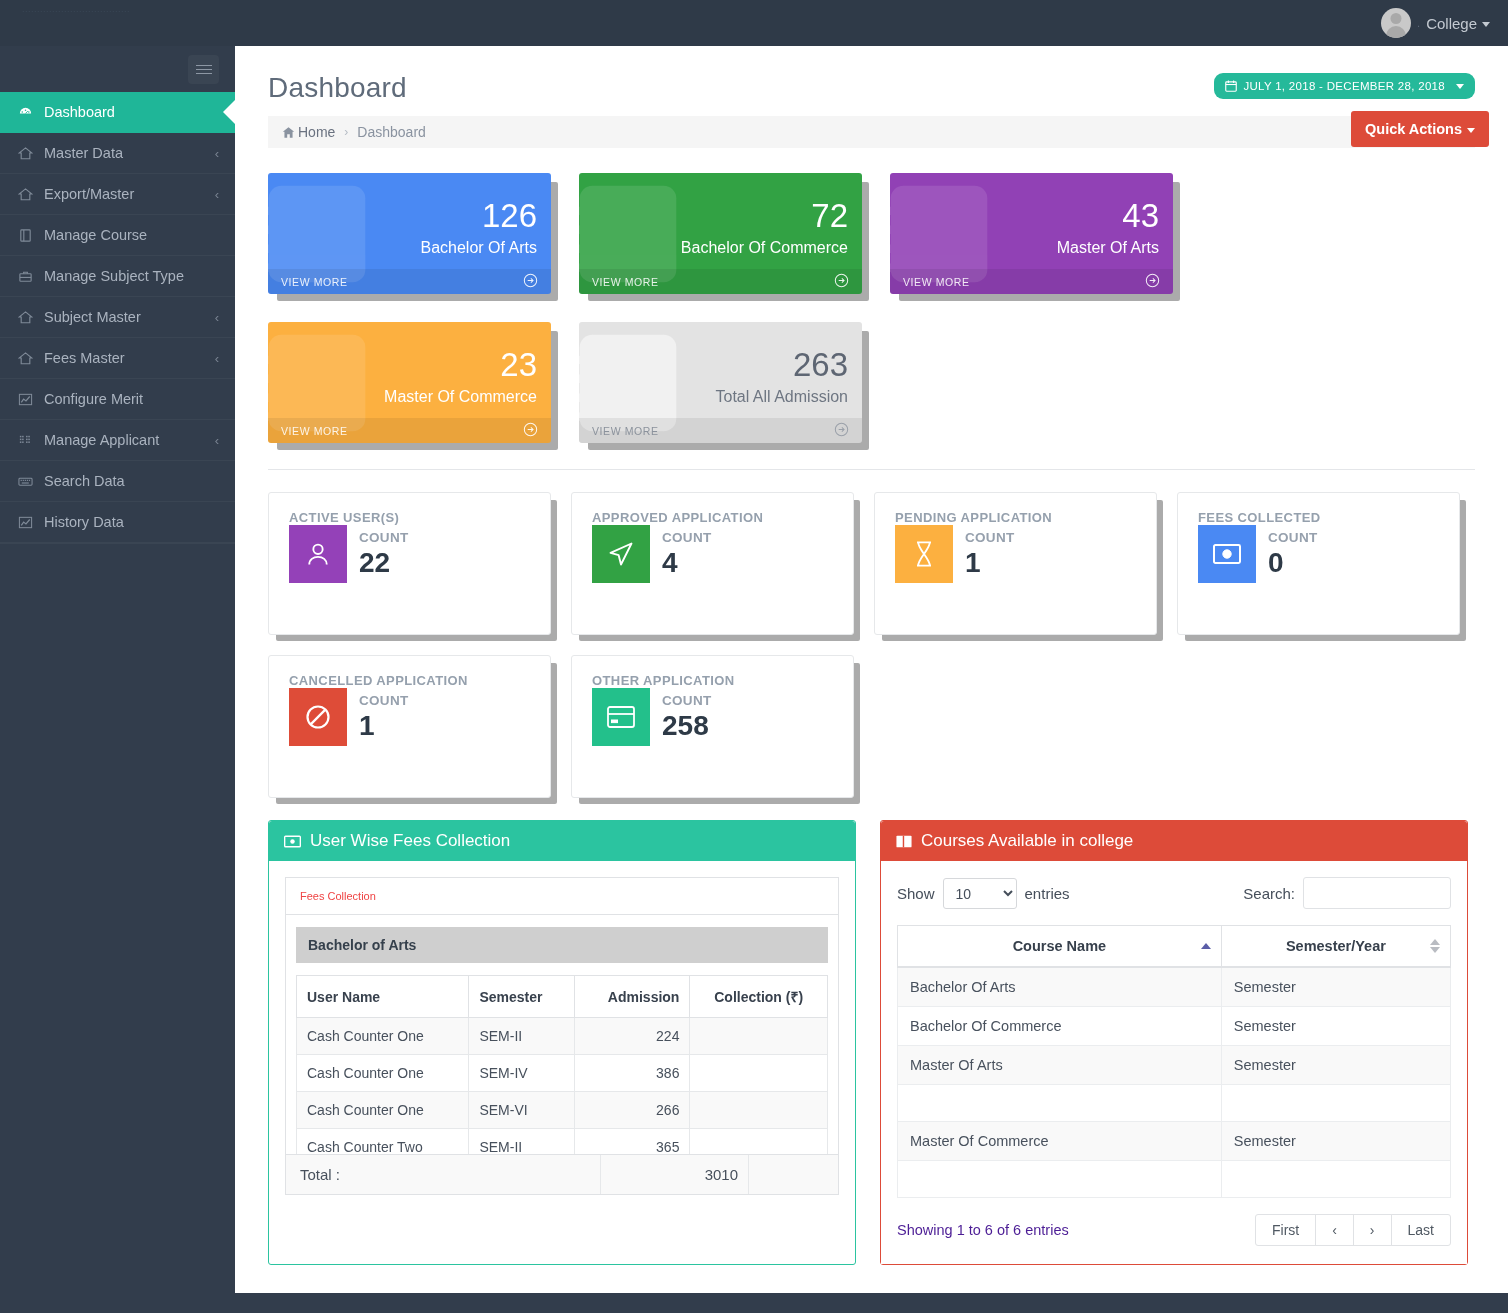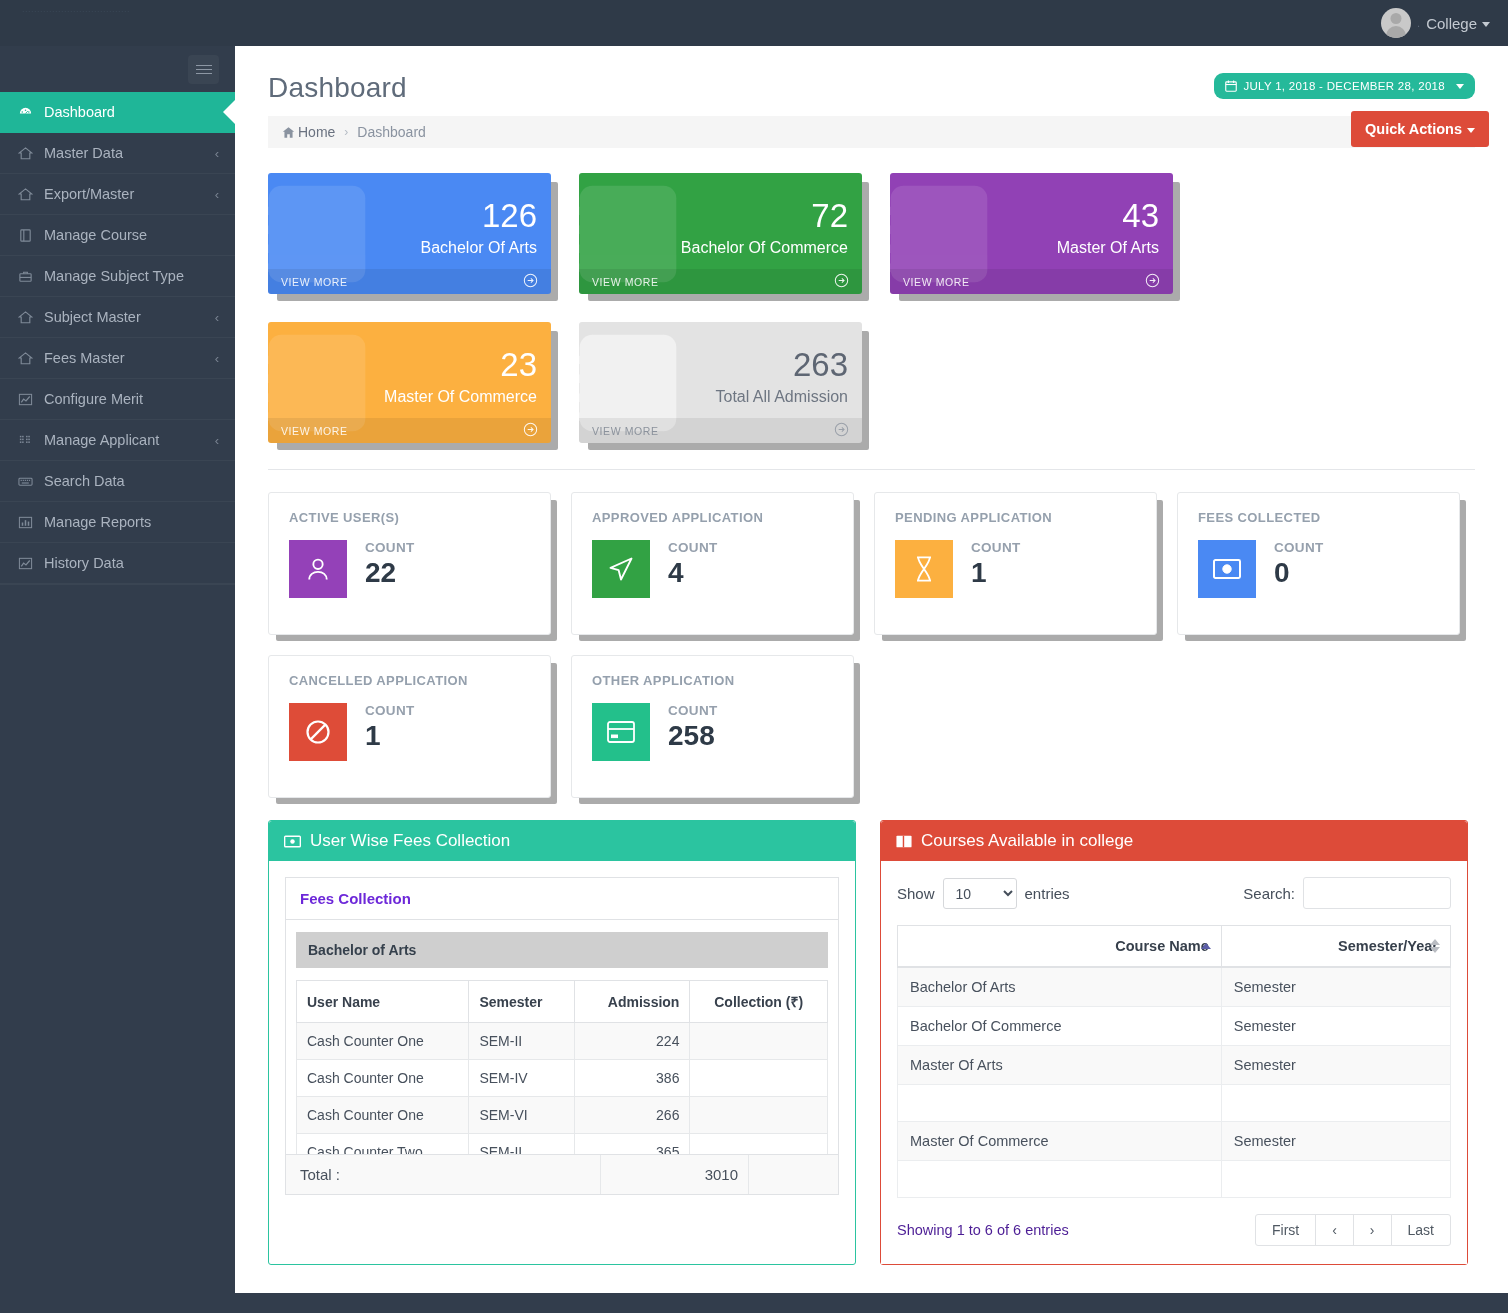--- a/index.html
+++ b/index.html
@@ -184,21 +184,21 @@
   .countcard {
     width: 283px; height: 143px; background: #fff;
     border: 1px solid #e6e8ea; border-radius: 3px;
     box-shadow: 7px 7px 0 -1px rgba(0,0,0,.33);
     padding: 17px 20px 0 20px; position: relative;
   }
   .countcard .title {
     font-size: 13px; font-weight: bold; color: #95a0ad; letter-spacing: .4px;
   }
   .countcard .body {
-    display: flex; align-items: flex-start; gap: 18px; margin-top: 15px;
+    display: flex; align-items: center; gap: 12px; margin-top: 0;
   }
   .cc-icon {
     width: 58px; height: 58px; display: flex;
     align-items: center; justify-content: center; flex: 0 0 58px;
   }
   .cc-icon svg { stroke: #fff; fill: none; }
   .cc-meta .cc-count-lbl {
     font-size: 13.5px; font-weight: bold; color: #96a0ad; letter-spacing: .3px;
   }
   .cc-meta .cc-count-val {
@@ -220,21 +220,21 @@
   .panel.red { border: 1px solid #dd4b39; }
   .panel.red .panel-head { background: #dd4b39; }
   .panel-body { background: #fff; padding: 16px 16px 18px 16px; }
 
   
   #fees-outer {
     border: 1px solid #e0e2e5; position: relative;
     height: 318px; overflow: hidden;
   }
   #fees-title {
-    padding: 12px 14px; font-size: 15px; font-weight: bold; color: #6d28d9;
+    padding: 12px 14px; font-size: 11px; font-weight: normal; color: #ef4444;
     border-bottom: 1px solid #e0e2e5;
   }
   #fees-scroll { height: 243px; overflow: hidden; padding: 0 0 0 0; }
   .grp-head {
     background: #cfcfcf; color: #35404c; font-weight: bold; font-size: 14px;
     padding: 10px 12px; margin: 12px 10px 0 10px;
   }
   table.fees {
     width: calc(100% - 20px); margin: 12px 10px 0 10px;
     border-collapse: collapse; font-size: 14px;
@@ -277,21 +277,21 @@
   #courses-search {
     border: 1px solid #e0e2e5; border-radius: 3px; height: 32px;
     width: 148px; padding: 4px 8px; font-size: 14px;
     font-family: "Liberation Sans", sans-serif;
   }
   table.courses {
     width: 100%; border-collapse: collapse; font-size: 14.5px;
   }
   table.courses th {
     border: 1px solid #e0e2e5; border-bottom-width: 2px;
-    padding: 12px 12px; text-align: right; font-weight: bold; color: #37404c;
+    padding: 12px 12px; text-align: center; font-weight: bold; color: #37404c;
     position: relative; cursor: pointer;
   }
   table.courses td {
     border: 1px solid #ebedef; padding: 11px 12px;
     color: #48515d; font-weight: 300; height: 37px;
   }
   table.courses tbody tr:nth-child(odd) td { background: #f9f9f9; }
   .sort-asc, .sort-both {
     position: absolute; right: 10px; top: 50%; transform: translateY(-50%);
     display: flex; flex-direction: column; gap: 2px;
@@ -448,31 +448,20 @@
               <rect x="2.8" y="6.2" width="1.3" height="1.2"></rect>
               <rect x="5" y="6.2" width="1.3" height="1.2"></rect>
               <rect x="7.2" y="6.2" width="1.3" height="1.2"></rect>
               <rect x="9.4" y="6.2" width="1.3" height="1.2"></rect>
               <rect x="11.6" y="6.2" width="1.3" height="1.2"></rect>
               <rect x="4" y="9" width="7.5" height="1.2"></rect>
             </g>
           </svg>
         </span>
         <span class="nav-label">Search Data</span>
-      </div>
-      <div class="nav-item">
-        <span class="nav-icon">
-          <svg width="15" height="15" viewBox="0 0 16 16">
-            <rect x="1.5" y="2.5" width="13" height="11" fill="none" stroke="currentColor" stroke-width="1.1"></rect>
-            <rect x="4" y="8" width="1.6" height="3.5" fill="currentColor"></rect>
-            <rect x="7.2" y="5.5" width="1.6" height="6" fill="currentColor"></rect>
-            <rect x="10.4" y="7" width="1.6" height="4.5" fill="currentColor"></rect>
-          </svg>
-        </span>
-        <span class="nav-label">Manage Reports</span>
       </div>
       <div class="nav-item">
         <span class="nav-icon">
           <svg width="15" height="15" viewBox="0 0 16 16">
             <rect x="1.5" y="2.5" width="13" height="11" fill="none" stroke="currentColor" stroke-width="1.1"></rect>
             <polyline points="3.5,11 6,7.5 8.5,9.5 12.5,4.8" fill="none" stroke="currentColor" stroke-width="1.3"></polyline>
           </svg>
         </span>
         <span class="nav-label">History Data</span>
       </div>

